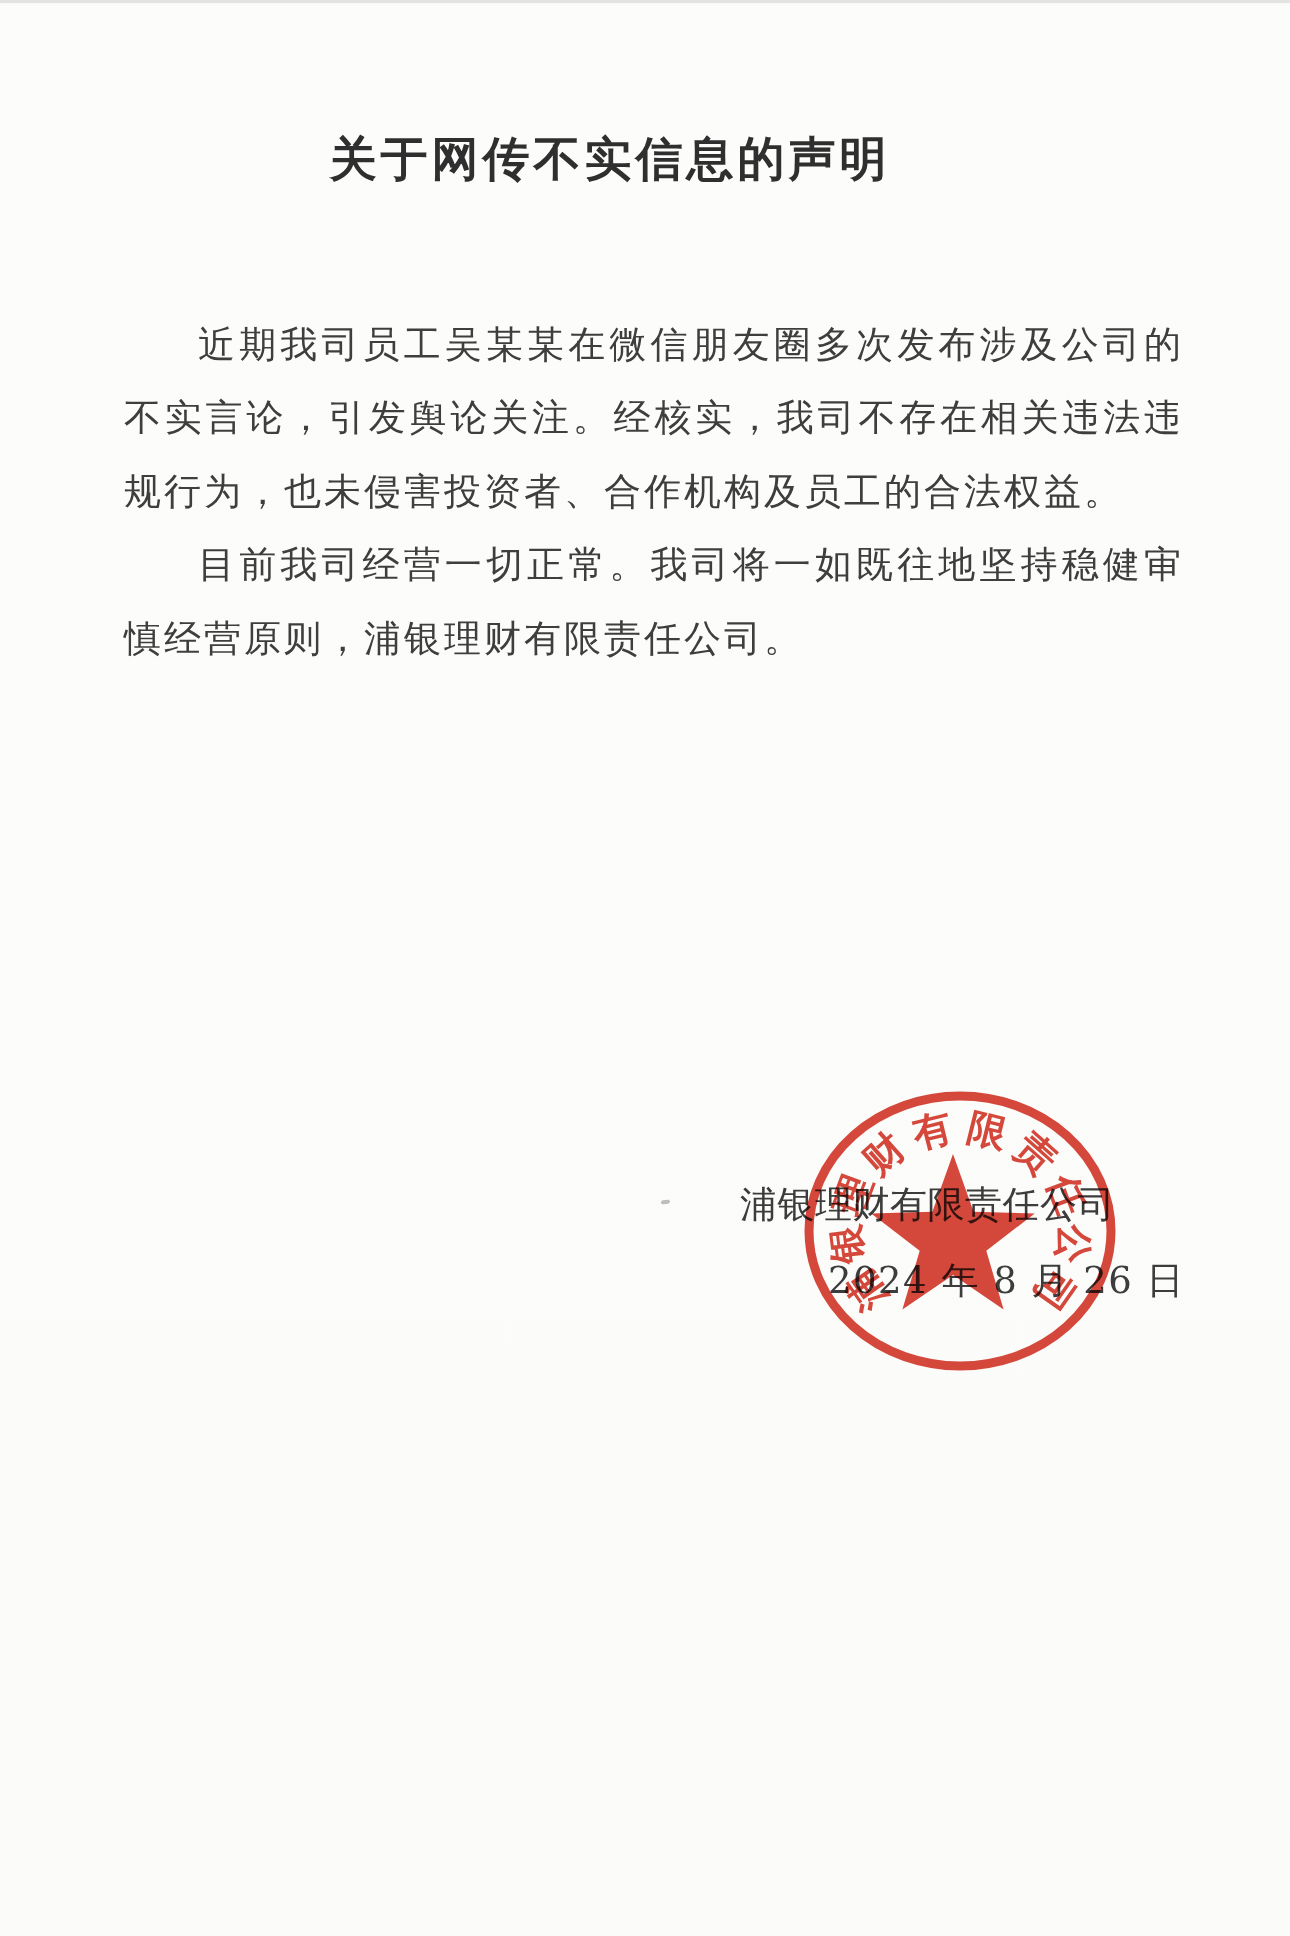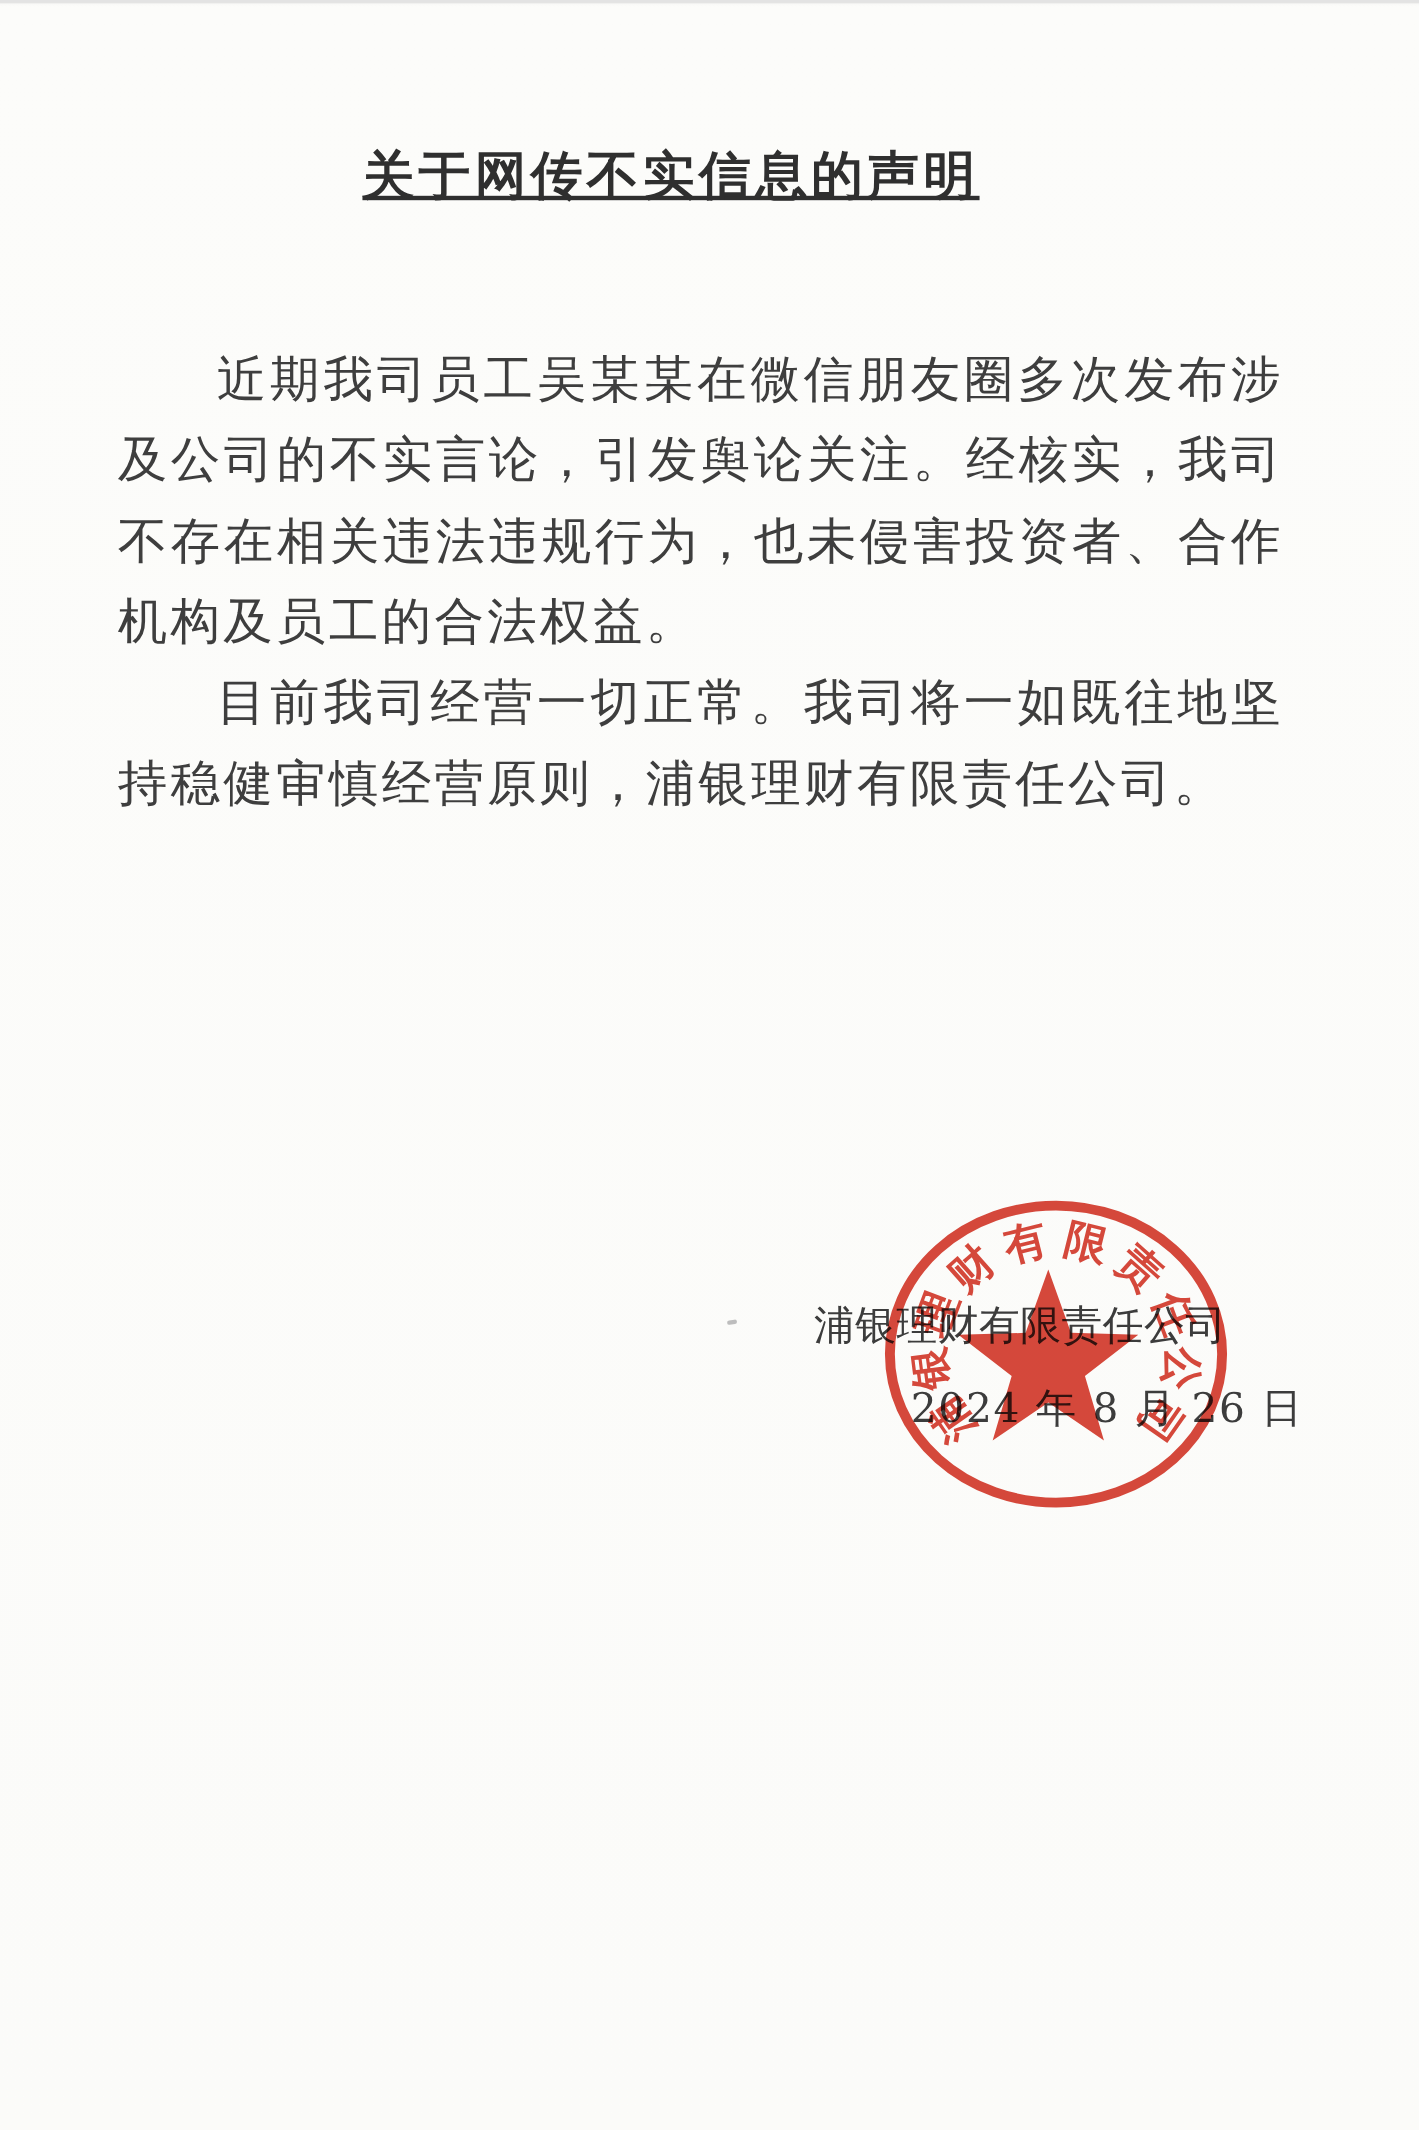--- a/index.html
+++ b/index.html
@@ -29,28 +29,27 @@
     top: 128px;
     left: 0;
     width: 1220px;
     margin: 0;
     text-align: center;
     font-family: "DejaVu Sans", "Liberation Sans", sans-serif;
     font-weight: 700;
     font-size: 47px;
     letter-spacing: 4px;
     color: #2f2f2f;
-    text-decoration: underline;
   }
   .doc-body {
     position: absolute;
     top: 308px;
-    left: 107px;
+    left: 124px;
     width: 1060px;
-    font-size: 45px;
+    font-size: 37px;
     line-height: 73.4px;
     letter-spacing: 3px;
     color: #3e3e3e;
     text-align: justify;
   }
   .doc-body p {
     margin: 0;
     text-indent: 2em;
   }
   .signature-block { position: absolute; left: 0; top: 0; }

